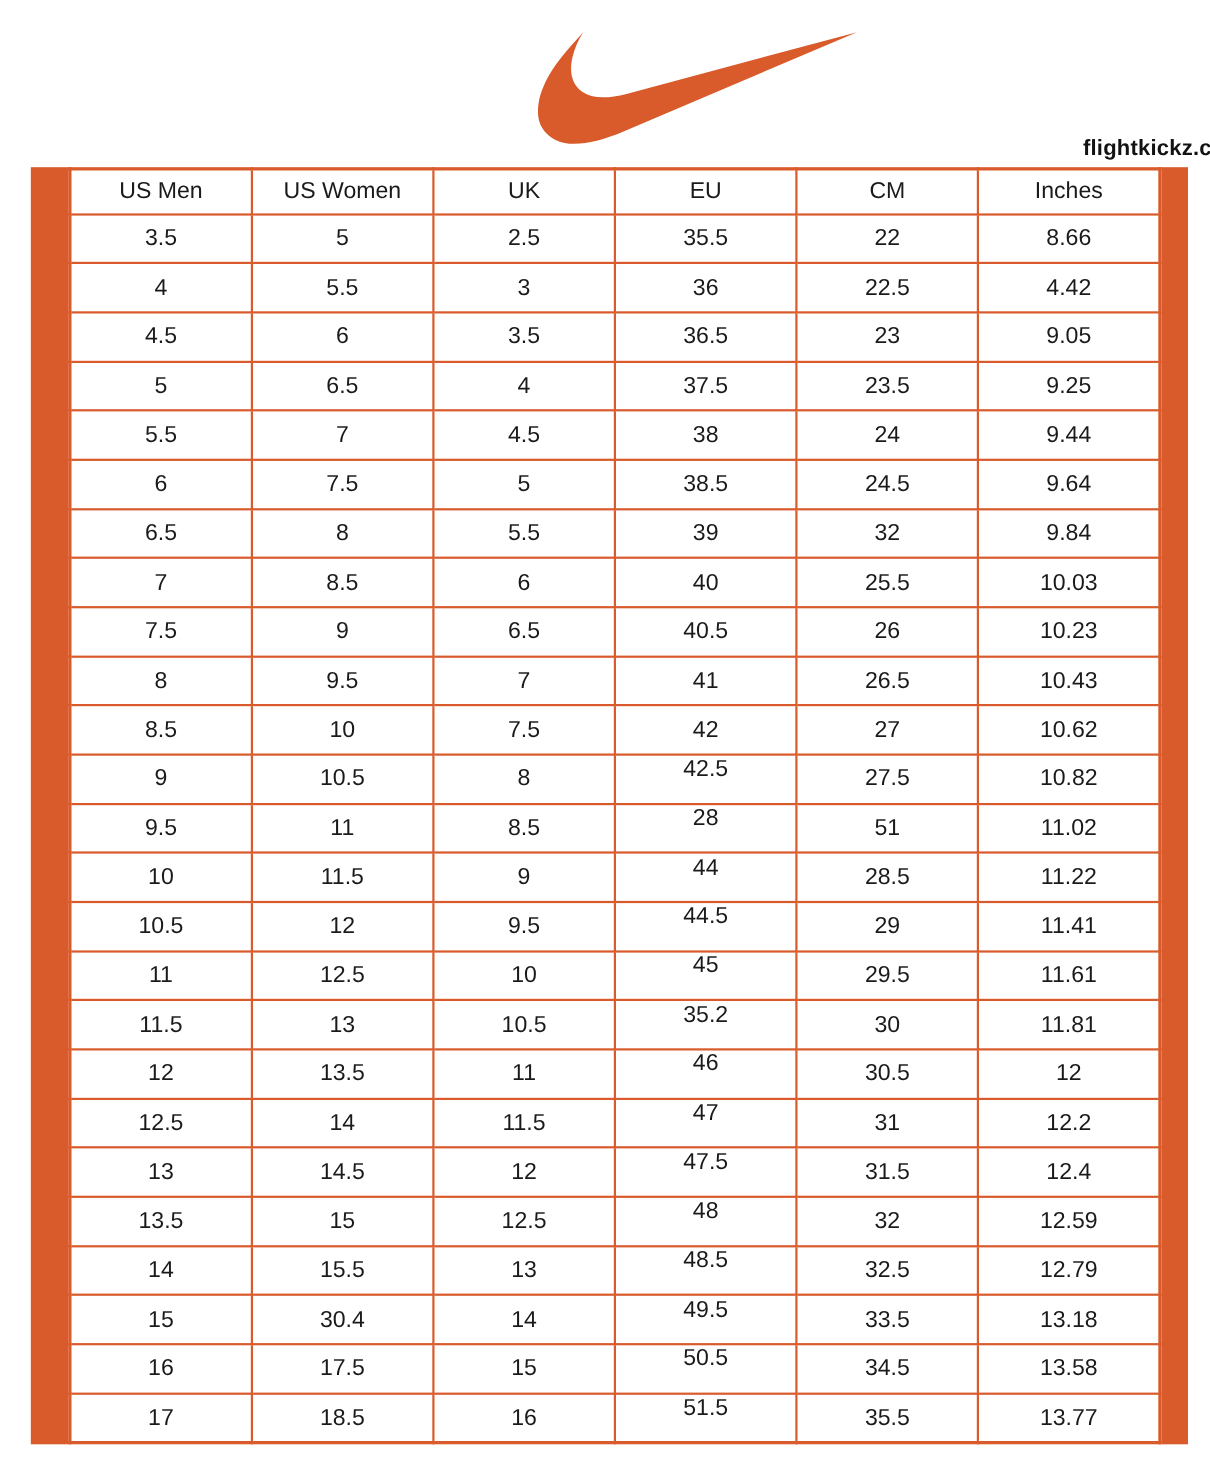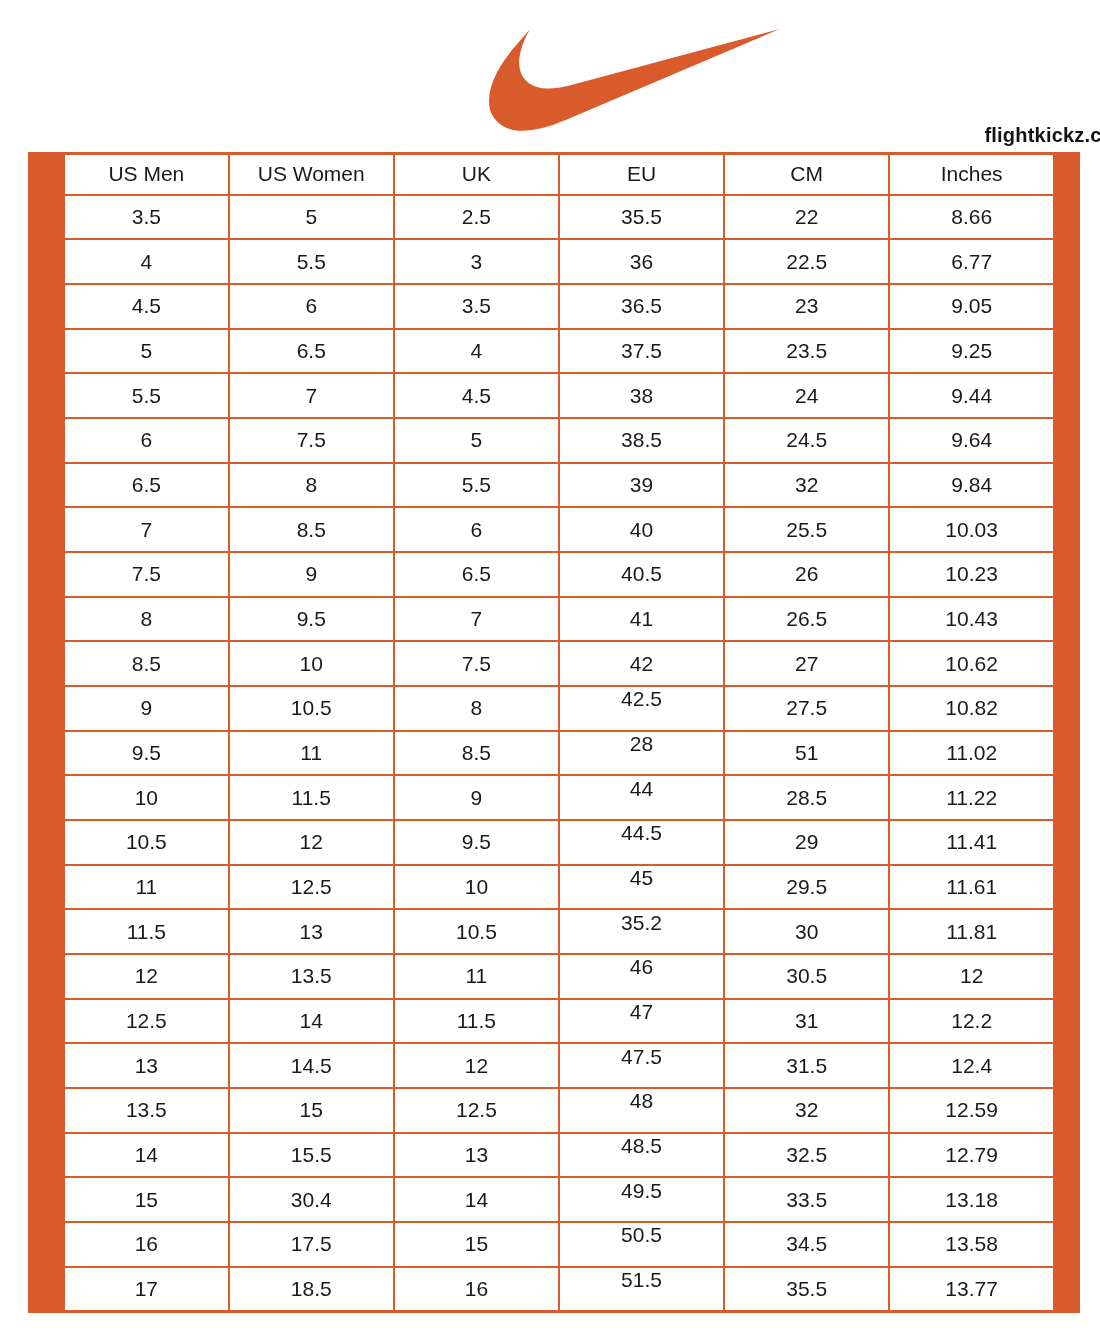--- a/index.html
+++ b/index.html
@@ -113,21 +113,21 @@
           <td><span>35.5</span></td>
           <td><span>22</span></td>
           <td><span>8.66</span></td>
         </tr>
         <tr>
           <td><span>4</span></td>
           <td><span>5.5</span></td>
           <td><span>3</span></td>
           <td><span>36</span></td>
           <td><span>22.5</span></td>
-          <td><span>6.77</span></td>
+          <td><span>4.42</span></td>
         </tr>
         <tr>
           <td><span>4.5</span></td>
           <td><span>6</span></td>
           <td><span>3.5</span></td>
           <td><span>36.5</span></td>
           <td><span>23</span></td>
           <td><span>9.05</span></td>
         </tr>
         <tr>

